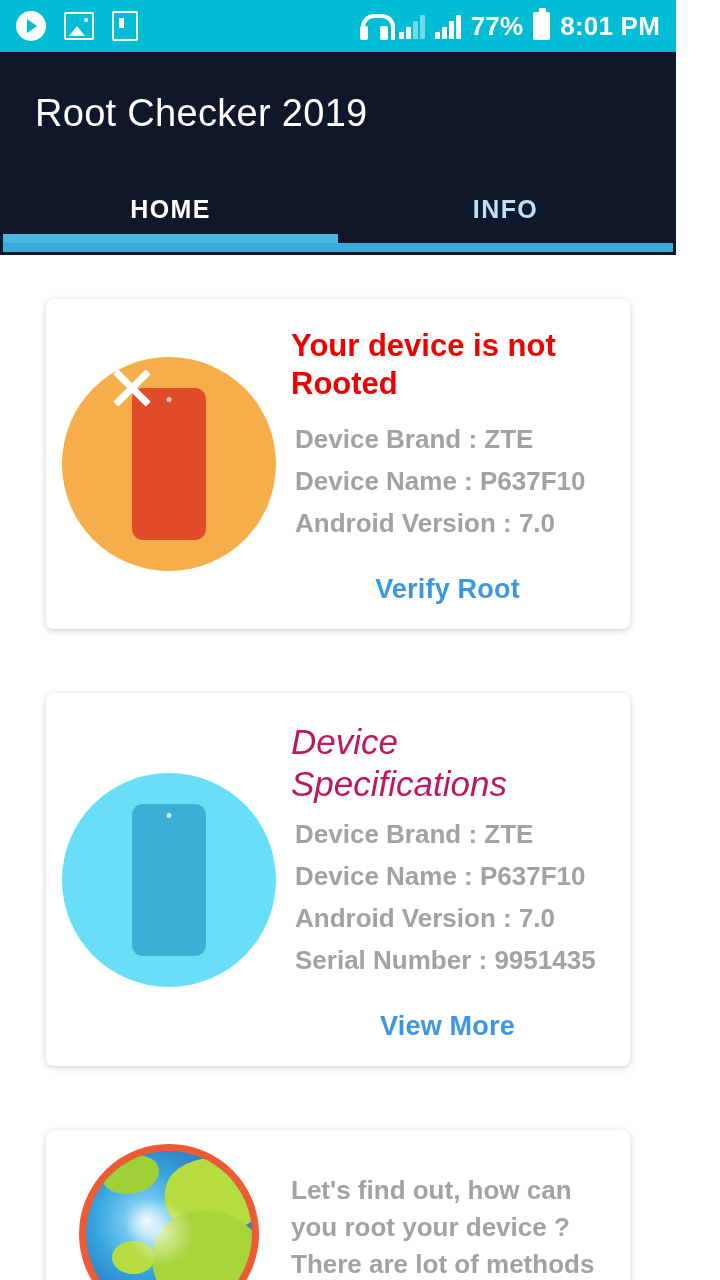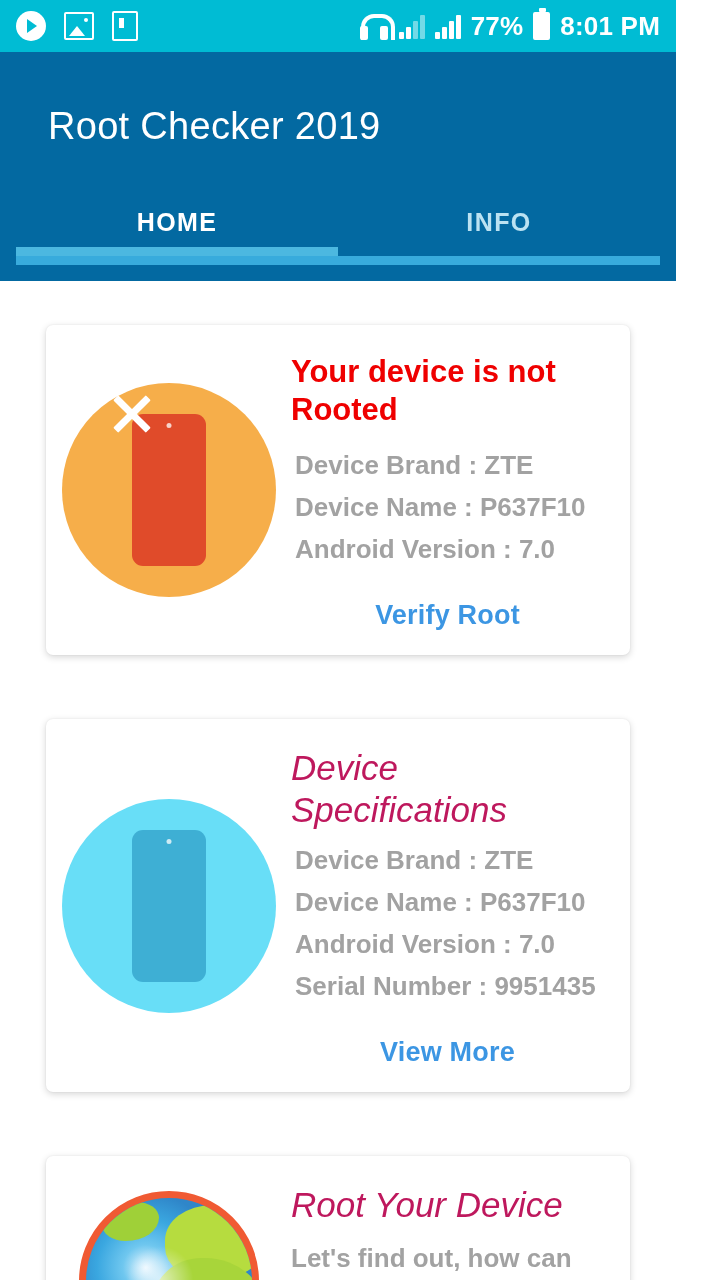--- a/index.html
+++ b/index.html
@@ -48,21 +48,21 @@
   .sig i{ display:block; width:5px; background:#fff; border-radius:1px; }
   .sig i:nth-child(1){ height:7px; } .sig i:nth-child(2){ height:12px; }
   .sig i:nth-child(3){ height:18px; } .sig i:nth-child(4){ height:24px; }
   .sig.dim i{ background:rgba(255,255,255,.45); }
   .sig.dim i:nth-child(1){ background:#fff; } .sig.dim i:nth-child(2){ background:#fff; }
 
   .ic-batt{ width:17px; height:28px; border:2.5px solid #fff; border-radius:2px; position:relative; background:#fff; }
   .ic-batt::before{ content:""; position:absolute; top:-6px; left:4px; width:7px; height:4px; background:#fff; border-radius:1px; }
 
   
-  .appbar{ background:#0369a1; padding:16px; }
+  .appbar{ background:#0f172a; padding:3px; }
   .appbar-title{
     color:#ffffff; font-size:38px; font-weight:normal;
     padding:38px 0 0 32px; line-height:1.1; letter-spacing:.3px;
   }
   .tabs{ display:flex; margin-top:42px; }
   .tab{
     flex:1; text-align:center; font-size:25px; font-weight:bold;
     letter-spacing:1.4px; padding:18px 0 19px 0; position:relative;
   }
   .tab.active{ color:#ffffff; }
@@ -216,19 +216,18 @@
       <div class="card-media">
         <div class="globe">
           <span class="land l1"></span>
           <span class="land l2"></span>
           <span class="land l3"></span>
           <span class="land l4"></span>
           <span class="sheen"></span>
         </div>
       </div>
       <div class="card-body">
-        <div class="title-dark">Root Your Device</div>
         <div class="desc">Let's find out, how can you root your device ? There are lot of methods to root various</div>
       </div>
     </div>
 
   </div>
 </div>
 
 </body></html>

